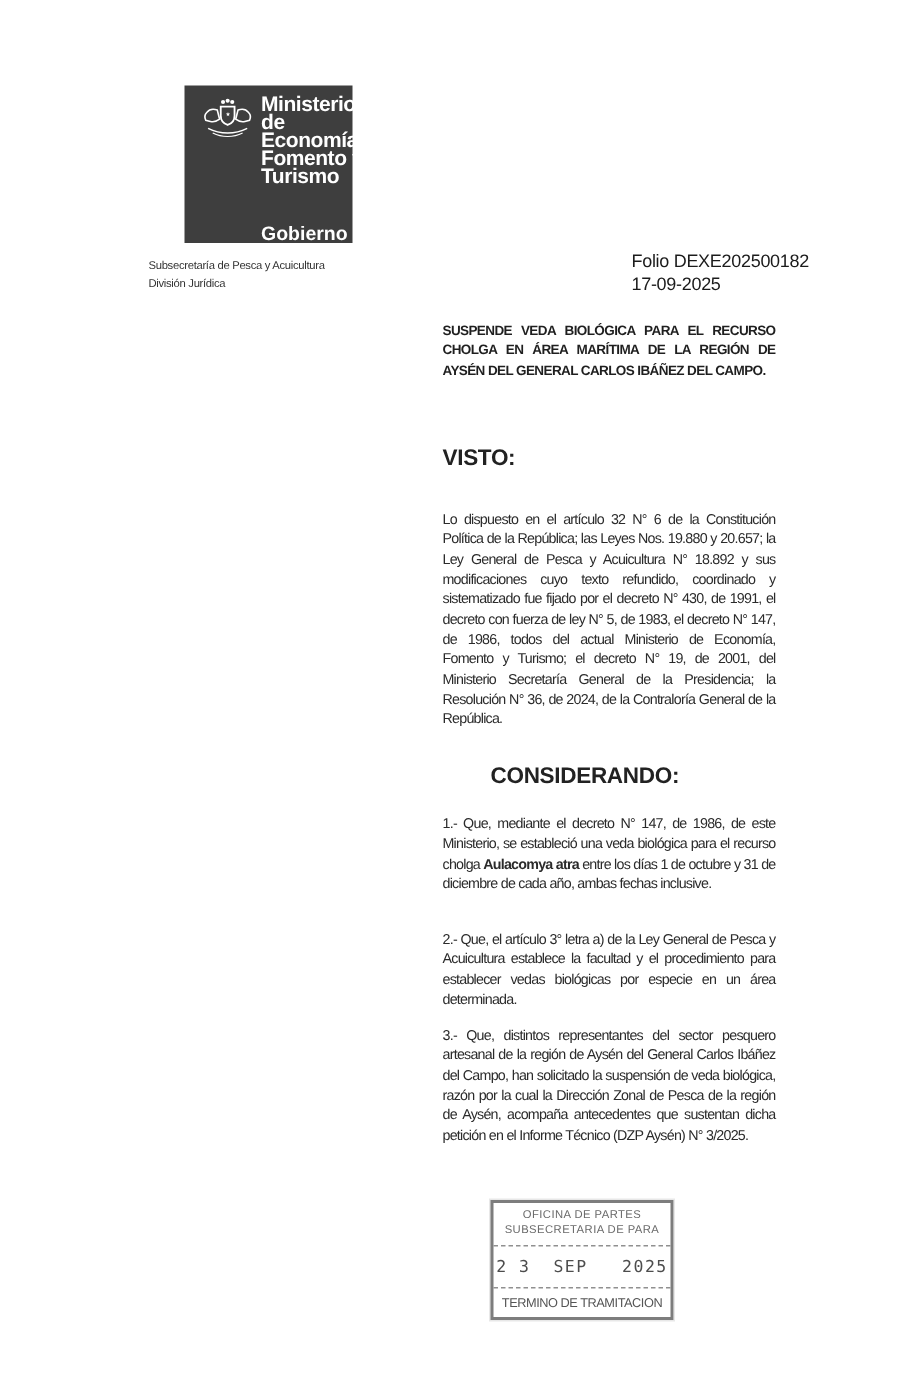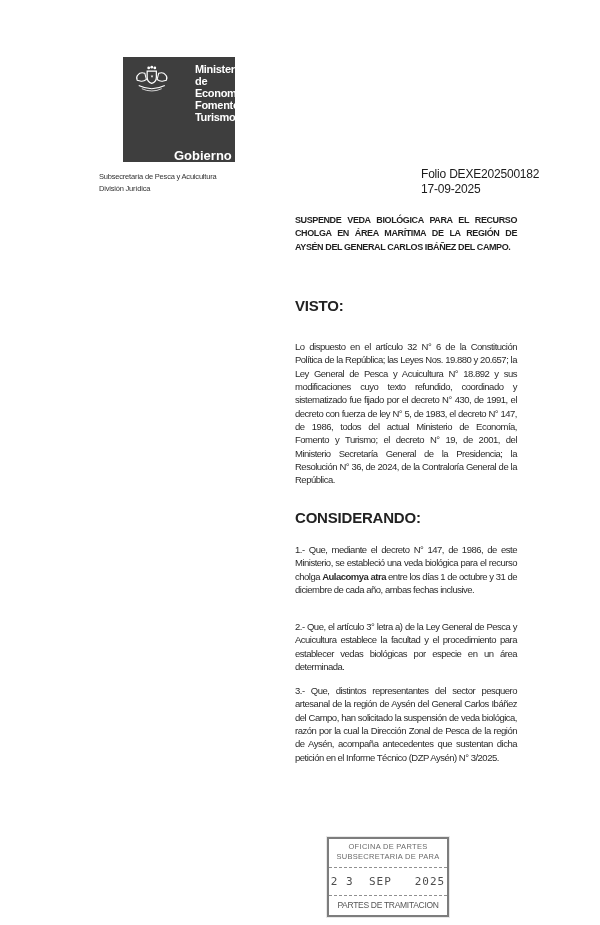--- a/index.html
+++ b/index.html
@@ -11,23 +11,22 @@
     overflow:hidden;
   }
   
   .logo-box{
     position:absolute;left:123px;top:57px;width:112px;height:105px;
     background:#3e3e3e;
   }
   .emblem{position:absolute;left:5px;top:7px;width:46px;height:34px;}
   .ministry-name{
     position:absolute;left:51px;top:6px;
-    color:#ffffff;font-weight:bold;font-size:11px;line-height:12px;
+    color:#ffffff;font-weight:bold;font-size:14px;line-height:12px;
     letter-spacing:-0.3px;
-    margin-left:21px;
   }
   .ministry-name span{display:block;}
   .government-name{
     position:absolute;left:51px;top:91px;
     color:#ffffff;font-weight:bold;font-size:13px;
   }
   .department-block{
     position:absolute;left:99px;top:171px;width:162px;
     text-align:left;color:#333333;font-size:7.5px;line-height:12px;
     letter-spacing:-0.2px;
@@ -43,34 +42,34 @@
   .doc-title{
     position:absolute;left:295px;top:214px;width:222px;
     font-weight:bold;font-size:9px;letter-spacing:-0.4px;
     line-height:13.4px;text-align:justify;color:#1f1f1f;
   }
   .section-heading{
     position:absolute;left:295px;
     font-weight:bold;font-size:15px;color:#222222;letter-spacing:-0.2px;
   }
   .visto-heading{top:297px;}
-  .considerando-heading{top:509px;}
+  .considerando-heading{top:509px;margin-left:32px;}
   .body-par{
     position:absolute;left:295px;width:222px;
     font-size:9.5px;letter-spacing:-0.5px;line-height:13.35px;
     text-align:justify;color:#2b2b2b;
   }
   .visto-par{top:340px;}
   .par1{top:543px;}
   .par2{top:620px;}
   .par3{top:684px;}
   .species{font-weight:bold;}
   
   .stamp{
-    position:absolute;left:327px;top:837px;width:118px;height:76px;
+    position:absolute;left:327px;top:800px;width:118px;height:76px;
     border:2px solid #7d7d7d;
     color:#5e5e5e;
     display:flex;flex-direction:column;
     box-shadow:0 0 0 1px rgba(130,130,130,0.18);
     background:transparent;
   }
   .stamp-office{
     flex:0 0 25px;
     border-bottom:1px dashed #909090;
     text-align:center;font-size:7.5px;line-height:10px;
@@ -143,16 +142,16 @@
   <div class="body-par par2">2.- Que, el artículo 3° letra a) de la Ley General de Pesca y Acuicultura establece la facultad y el procedimiento para establecer vedas biológicas por especie en un área determinada.</div>
 
   <div class="body-par par3">3.- Que, distintos representantes del sector pesquero artesanal de la región de Aysén del General Carlos Ibáñez del Campo, han solicitado la suspensión de veda biológica, razón por la cual la Dirección Zonal de Pesca de la región de Aysén, acompaña antecedentes que sustentan dicha petición en el Informe Técnico (DZP Aysén) N° 3/2025.</div>
 
   <div class="stamp">
     <div class="stamp-office">
       <span>OFICINA DE PARTES</span>
       <span>SUBSECRETARIA DE PARA</span>
     </div>
     <div class="stamp-date">2 3  SEP   2025</div>
-    <div class="stamp-status">PARTES DE TRAMITACION</div>
+    <div class="stamp-status">TERMINO DE TRAMITACION</div>
   </div>
 
 </div>
 
 </body></html>

